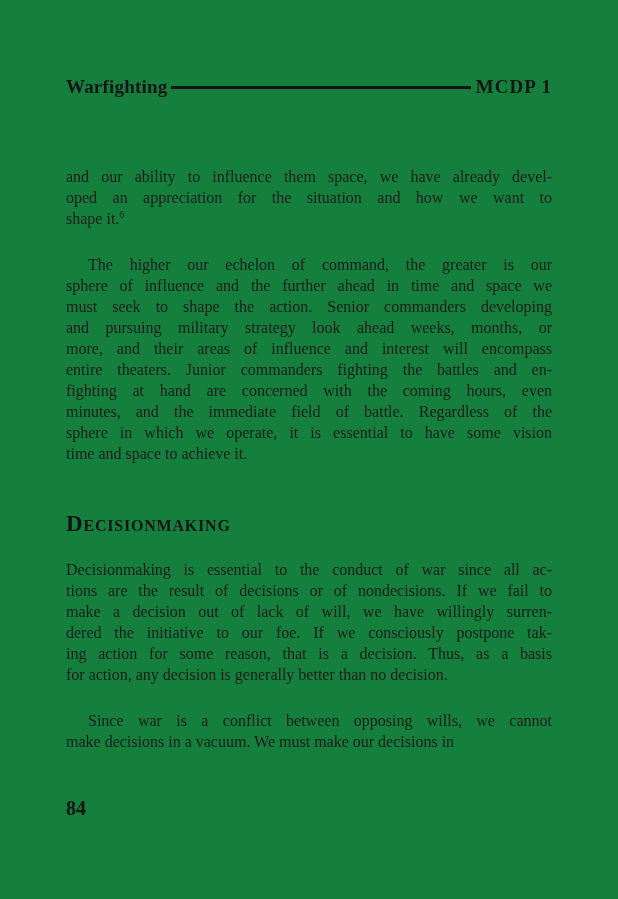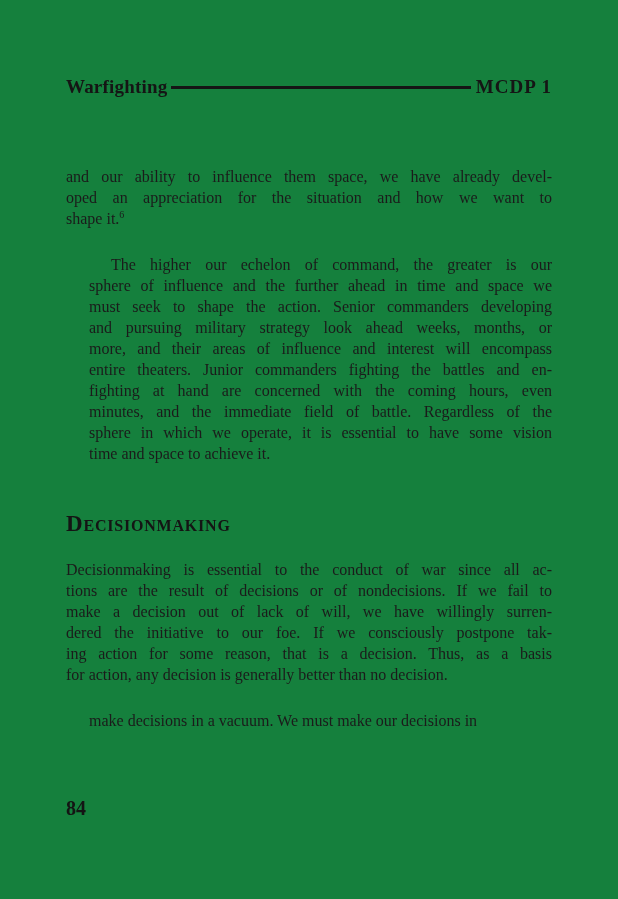--- a/index.html
+++ b/index.html
@@ -41,21 +41,21 @@
   }
   .text-body {
     position: absolute;
     top: 166px;
     left: 66px;
     width: 486px;
     font-size: 16px;
     line-height: 21px;
   }
   .paragraph { margin: 0; }
-  .paragraph + .paragraph { margin-top: 25px; margin-left: 23px; }
+  .paragraph + .paragraph { margin-top: 25px; }
   .line {
     text-align: justify;
     text-align-last: justify;
     white-space: normal;
   }
   .line.last {
     text-align-last: left;
   }
   .paragraph.indent .line.first {
     padding-left: 22px;
@@ -115,19 +115,20 @@
       <div class="section-heading">Decisionmaking</div>
       <div class="paragraph">
         <div class="line first">Decisionmaking is essential to the conduct of war since all ac-</div>
         <div class="line">tions are the result of decisions or of nondecisions. If we fail to</div>
         <div class="line">make a decision out of lack of will, we have willingly surren-</div>
         <div class="line">dered the initiative to our foe. If we consciously postpone tak-</div>
         <div class="line">ing action for some reason, that is a decision. Thus, as a basis</div>
         <div class="line last">for action, any decision is generally better than no decision.</div>
       </div>
       <div class="paragraph indent">
+        <div class="line first">Since war is a conflict between opposing wills, we cannot</div>
         <div class="line last">make decisions in a vacuum. We must make our decisions in</div>
       </div>
     </div>
 
   <div class="page-number">84</div>
 
 </div>
 
 </body></html>

